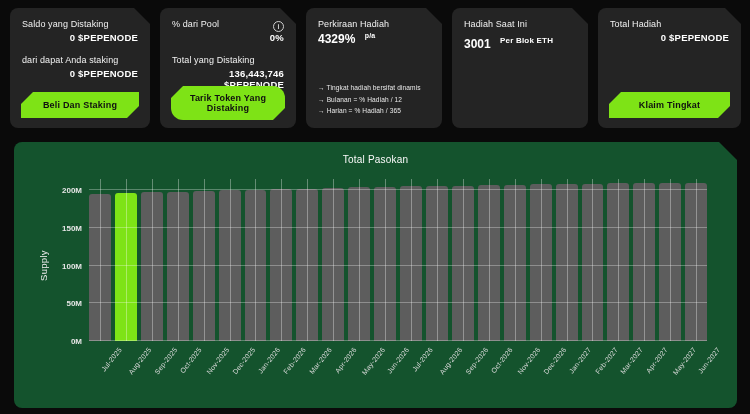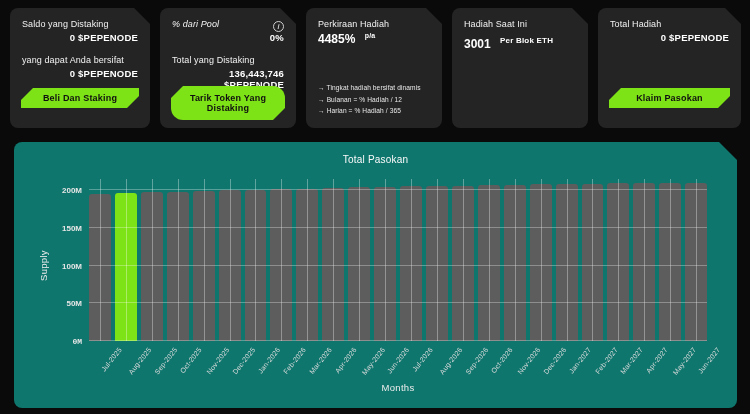--- a/index.html
+++ b/index.html
@@ -11,41 +11,41 @@
   .top-row { position:absolute; left:10px; top:8px; display:flex; gap:10px; }
   .card {
     position:relative; height:120px; background:#242424; border-radius:8px;
     clip-path: polygon(0 0, calc(100% - 16px) 0, 100% 16px, 100% 100%, 0 100%);
     padding:11px 12px; color:#fff;
   }
   .card-label { font-size:9px; font-weight:500; color:#f2f2f2; margin-bottom:3px; letter-spacing:.1px; }
   .card-value { font-size:9.5px; font-weight:800; color:#fff; letter-spacing:.2px;text-align:right; }
   .spacer { height:12px; }
   .btn {
-    position:absolute; left:11px; right:11px; bottom:20px; height:20px;
+    position:absolute; left:11px; right:11px; bottom:10px; height:26px;
     background:#7ee316; border:none; color:#101010; font-family:inherit;
     font-size:9px; font-weight:800; letter-spacing:.2px; cursor:pointer;
     clip-path: polygon(12px 0, 100% 0, 100% calc(100% - 12px), calc(100% - 12px) 100%, 0 100%, 0 12px);
     line-height:1.15;
   }
   .btn.tall { height:34px; bottom:8px;border-radius:12px; }
-  .card-head { display:flex; justify-content:space-between; align-items:center;font-style:italic; }
+  .card-head { display:flex; justify-content:space-between; align-items:center; }
   .info-icon {
     width:11px; height:11px; border:1px solid #cfcfcf; border-radius:50%;
     font-size:7px; font-weight:700; color:#cfcfcf; display:flex; align-items:center; justify-content:center;
     cursor:pointer; margin-top:1px;
   }
   .big-value { font-size:12px; font-weight:800; }
   .big-value sup { font-size:7px; font-weight:800; letter-spacing:.2px;padding-left:6px; }
   .notes { position:absolute; left:12px; bottom:11px; font-size:6.6px; color:#e9e9e9; line-height:1.75; letter-spacing:.1px; }
 
   
   .chart-panel {
     position:absolute; left:14px; top:142px; width:723px; height:266px;
-    background:#0f766e; border-radius:8px;
+    background:#14532d; border-radius:8px;
     clip-path: polygon(0 0, calc(100% - 18px) 0, 100% 18px, 100% 100%, 0 100%);
   }
   .chart-title { position:absolute; top:12px; width:100%; text-align:center; font-size:10px; font-weight:500; color:#fafafa; letter-spacing:.2px; }
   .plot { position:absolute; left:75px; top:37px; width:618px; height:162px; }
   .bars { position:absolute; inset:0; display:flex; gap:4px; align-items:flex-end; }
   .bar-slot { position:relative; flex:1; height:100%; }
   .bar { position:absolute; left:0; right:0; bottom:0; background:#5d5d5d; border-radius:3px 3px 0 0; z-index:1; }
   .bar.highlight { background:#7ee316; }
   .vgrid { position:absolute; left:50%; top:0; bottom:0; width:1px; background:rgba(255,255,255,.34); z-index:3; }
   .hgrid { position:absolute; left:0; right:0; height:1px; background:rgba(255,255,255,.30); z-index:3; }
@@ -65,57 +65,57 @@
 <body>
 
 <div class="page">
 
   <div class="top-row">
 
     <div class="card" style="width:140px">
       <div class="card-label">Saldo yang Distaking</div>
       <div class="card-value">0 $PEPENODE</div>
       <div class="spacer"></div>
-      <div class="card-label">yang dapat Anda bersifat</div>
+      <div class="card-label">dari dapat Anda staking</div>
       <div class="card-value">0 $PEPENODE</div>
       <button class="btn">Beli Dan Staking</button>
     </div>
 
     <div class="card" style="width:136px">
       <div class="card-head">
         <div class="card-label">% dari Pool</div>
         <span class="info-icon">i</span>
       </div>
       <div class="card-value">0%</div>
       <div class="spacer"></div>
       <div class="card-label">Total yang Distaking</div>
       <div class="card-value">136,443,746 $PEPENODE</div>
       <button class="btn tall">Tarik Token Yang Distaking</button>
     </div>
 
     <div class="card" style="width:136px">
       <div class="card-label">Perkiraan Hadiah</div>
-      <div class="big-value"><span>4485%</span> <sup>p/a</sup></div>
+      <div class="big-value"><span>4329%</span> <sup>p/a</sup></div>
       <div class="notes">
         <div>→ Tingkat hadiah bersifat dinamis</div>
         <div>→ Bulanan = % Hadiah / 12</div>
         <div>→ Harian = % Hadiah / 365</div>
       </div>
     </div>
 
     <div class="card" style="width:136px">
       <div class="card-label">Hadiah Saat Ini</div>
       <div class="spacer" style="height:4px"></div>
       <div class="big-value"><span>3001</span> <sup style="font-size:8px">Per Blok ETH</sup></div>
     </div>
 
     <div class="card" style="width:143px">
       <div class="card-label">Total Hadiah</div>
       <div class="card-value">0 $PEPENODE</div>
-      <button class="btn">Klaim Pasokan</button>
+      <button class="btn">Klaim Tingkat</button>
     </div>
   </div>
 
   <div class="chart-panel">
     <div class="chart-title">Total Pasokan</div>
     <div class="axis-ylabel">Supply</div>
     <div class="plot">
       <div class="bars">
           <div class="bar-slot">
             <div class="bar" style="height: 90.6977%;"></div>
@@ -233,26 +233,25 @@
             <span class="xlabel">May-2027</span>
           </div>
           <div class="bar-slot">
             <div class="bar" style="height: 97.7209%;"></div>
             <div class="vgrid"></div>
             <span class="xlabel">Jun-2027</span>
           </div>
         </div>
       <div id="hgrids"></div>
     <div class="hgrid" style="bottom: 0%;"></div>
-        <span class="ytick" style="bottom: 0%; font-family: Liberation Mono, monospace;">0M</span>
+        <span class="ytick" style="bottom: 0%;">0M</span>
         <div class="hgrid" style="bottom: 23.2558%;"></div>
         <span class="ytick" style="bottom: 23.2558%;">50M</span>
         <div class="hgrid" style="bottom: 46.5116%;"></div>
         <span class="ytick" style="bottom: 46.5116%;">100M</span>
         <div class="hgrid" style="bottom: 69.7674%;"></div>
         <span class="ytick" style="bottom: 69.7674%;">150M</span>
         <div class="hgrid" style="bottom: 93.0233%;"></div>
         <span class="ytick" style="bottom: 93.0233%; text-align: right;">200M</span>
       </div>
-    <div class="axis-xlabel">Months</div>
   </div>
 
 </div>
 
 </body></html>

